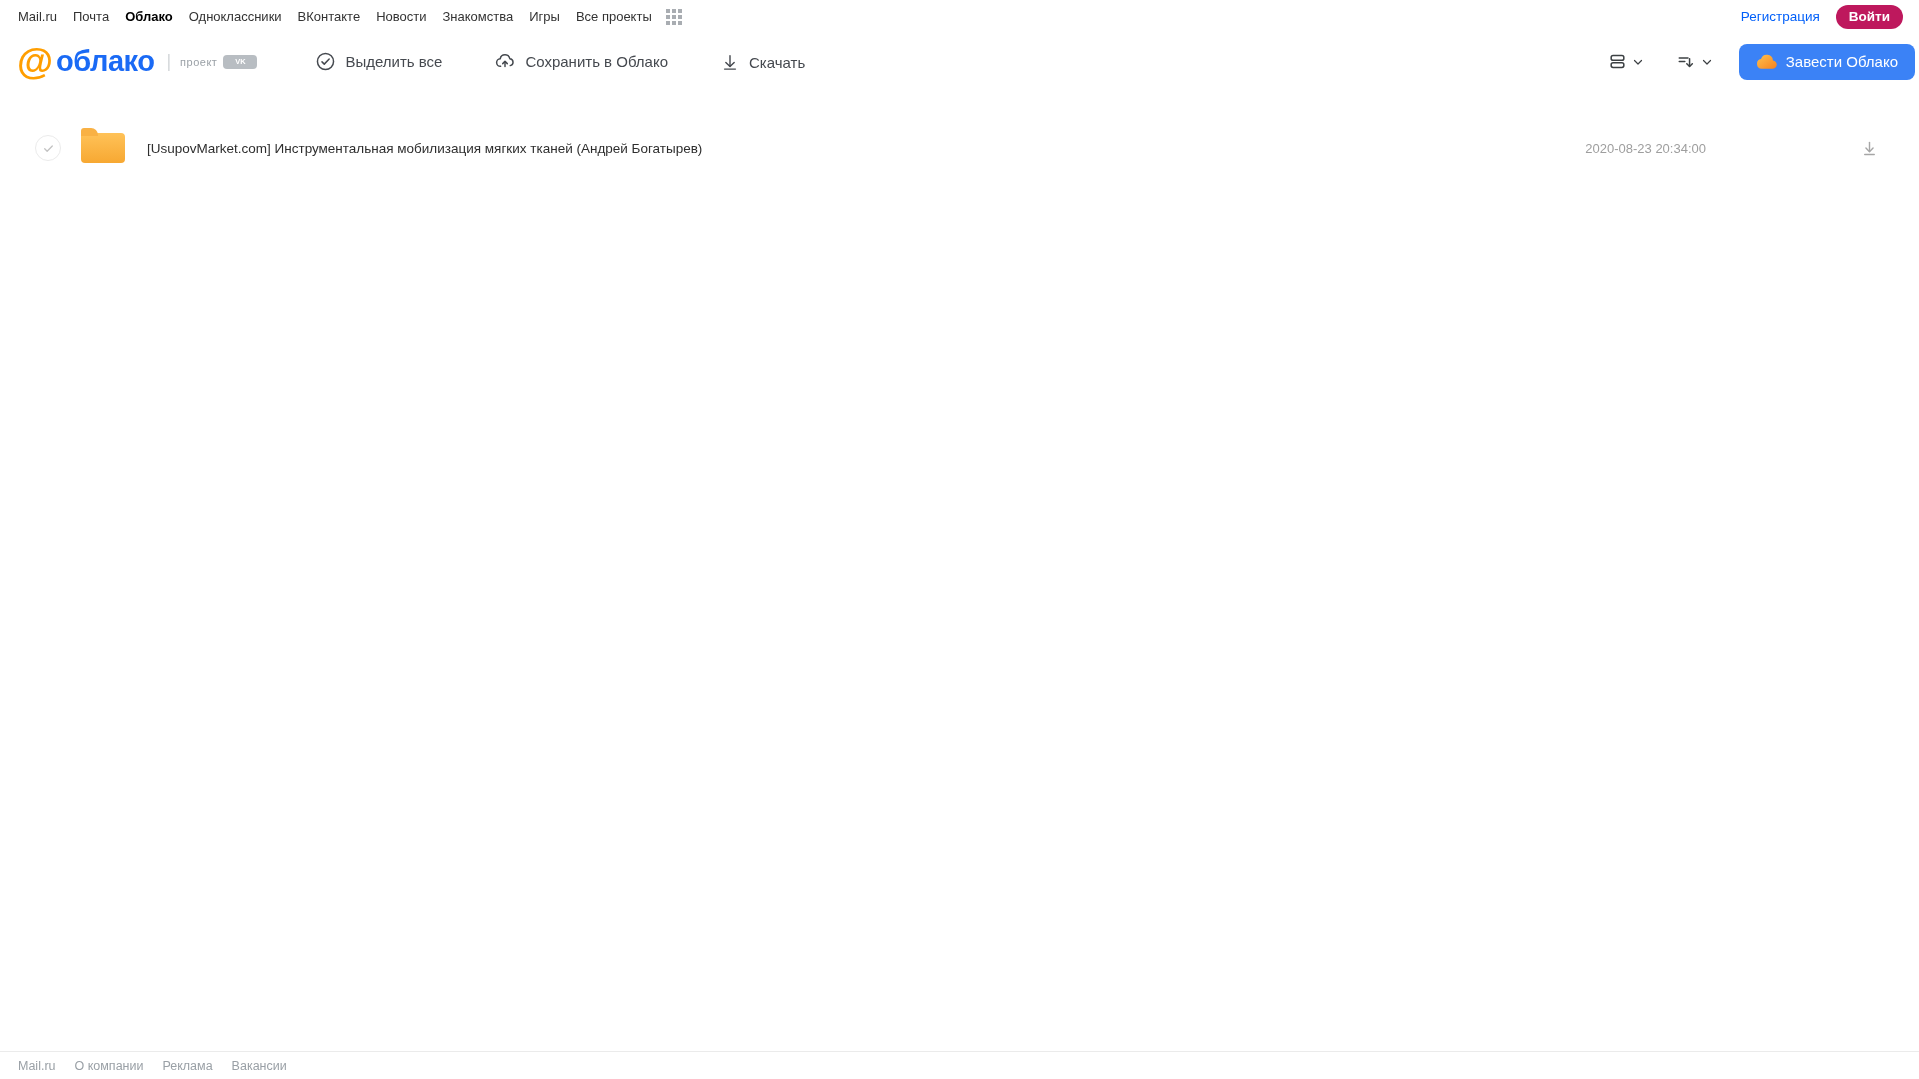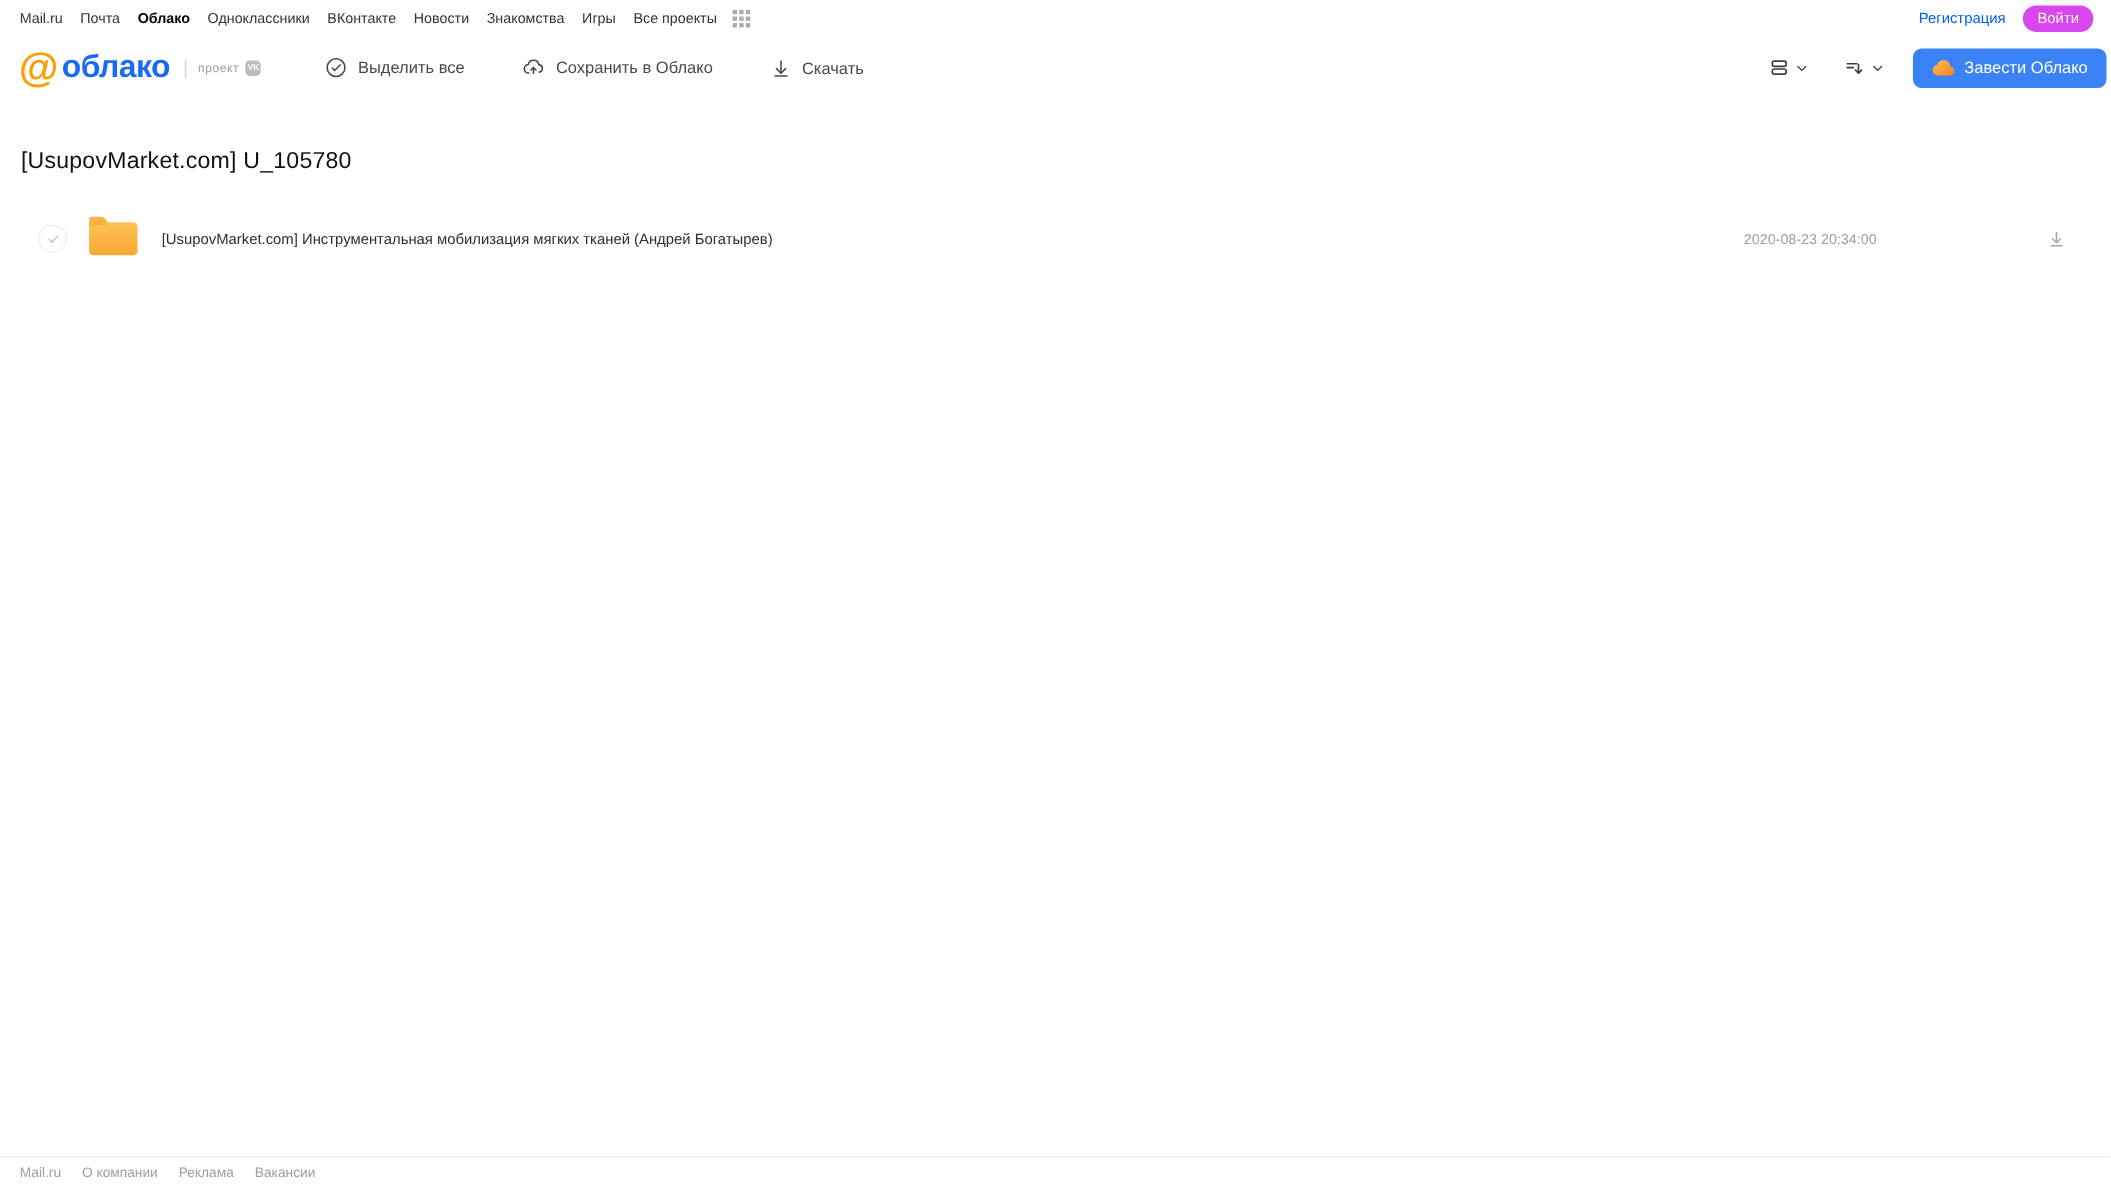--- a/index.html
+++ b/index.html
@@ -9,30 +9,30 @@
 
   
   .topnav { height:33px; display:flex; align-items:center; justify-content:space-between; padding:0 16px 0 18px; background:#fff; }
   .topnav-left { display:flex; align-items:center; gap:16px; }
   .tn-link { font-size:13px; color:#333; text-decoration:none; cursor:pointer; white-space:nowrap; }
   .tn-link.active { font-weight:bold; color:#000; }
   .grid-icon { display:grid; grid-template-columns:repeat(3,4px); grid-template-rows:repeat(3,4px); gap:2px; margin-left:-2px; cursor:pointer; }
   .grid-icon i { background:#a9adb2; width:4px; height:4px; }
   .topnav-right { display:flex; align-items:center; gap:16px; }
   .reg-link { font-size:13.5px; color:#005ff9; text-decoration:none; cursor:pointer; }
-  .login-btn { background:#d946ef; color:#fff; border:none; border-radius:14px; font-size:13.5px; padding:4px 13px 5px; cursor:pointer; font-family:inherit; }
+  .login-btn { background:#be185d; color:#fff; border:none; border-radius:14px; font-size:13.5px; padding:4px 13px 5px; cursor:pointer; font-family:inherit;font-weight:bold; }
 
   
   .toolbar { height:57px; display:flex; align-items:center; padding:0 4px 0 17px; background:#fff; }
   .logo { display:flex; align-items:center; cursor:pointer; text-decoration:none; }
   .at-icon { color:#ff9e00; font-size:37px; font-weight:bold; line-height:30px; letter-spacing:-1px; }
   .logo-text { color:#1a6af5; font-size:29px; font-weight:bold; margin-left:4px; letter-spacing:-0.5px; }
   .logo-sep { color:#d4d7da; font-size:18px; margin:0 9px 0 12px; font-weight:300; }
   .logo-suffix { color:#9aa0a6; font-size:11px; letter-spacing:0.5px; }
-  .vk-badge { background:#b8bdc2; color:#fff; font-size:7.5px; font-weight:bold; width:14px; height:14px; border-radius:4px; display:inline-flex; align-items:center; justify-content:center; margin-left:6px; }
+  .vk-badge { background:#b8bdc2; color:#fff; font-size:7.5px; font-weight:bold; width:34px; height:14px; border-radius:4px; display:inline-flex; align-items:center; justify-content:center; margin-left:6px; }
   .actions { display:flex; align-items:flex-end; gap:52px; margin-left:58px; }
   .action-btn { display:flex; align-items:center; gap:9px; background:none; border:none; cursor:pointer; font-family:inherit; font-size:15px; color:#45494f; }
   .toolbar-spacer { flex:1; }
   .toolbar-right { display:flex; align-items:center; }
   .icon-btn { display:flex; align-items:center; gap:5px; background:none; border:none; cursor:pointer; padding:4px; }
   .icon-btn + .icon-btn { margin-left:24px; }
   .get-cloud-btn { margin-left:22px; display:flex; align-items:center; gap:9px; background:#3b82f6; color:#fff; border:none; border-radius:8px; height:36px; padding:0 17px; font-size:15px; font-family:inherit; cursor:pointer; }
 
   
   .main { flex:1; background:#fff; }
@@ -172,21 +172,20 @@
               </defs>
               <path d="M7 17.3a6 6 0 0 1-.8-11.9 7.6 7.6 0 0 1 14.8 1.6 5 5 0 0 1-1 10.3z" fill="url(#cg)"></path>
             </svg>
         </span>
         <span>Завести Облако</span>
       </button>
     </div>
   </header>
 
   <main class="main">
-    <h1 class="page-title">[UsupovMarket.com] U_105780</h1>
 
     <div class="file-row">
       <span class="row-checkbox">
         <svg width="13" height="13" viewBox="0 0 24 24" fill="none" stroke="#c2c2c2" stroke-width="2.4" stroke-linecap="round" stroke-linejoin="round">
             <path d="M5 12.5l4.5 4.5L19 7.5"></path>
           </svg>
       </span>
       <span class="folder-icon"></span>
       <a class="file-name">[UsupovMarket.com] Инструментальная мобилизация мягких тканей (Андрей Богатырев)</a>
       <span class="file-date">2020-08-23 20:34:00</span>

